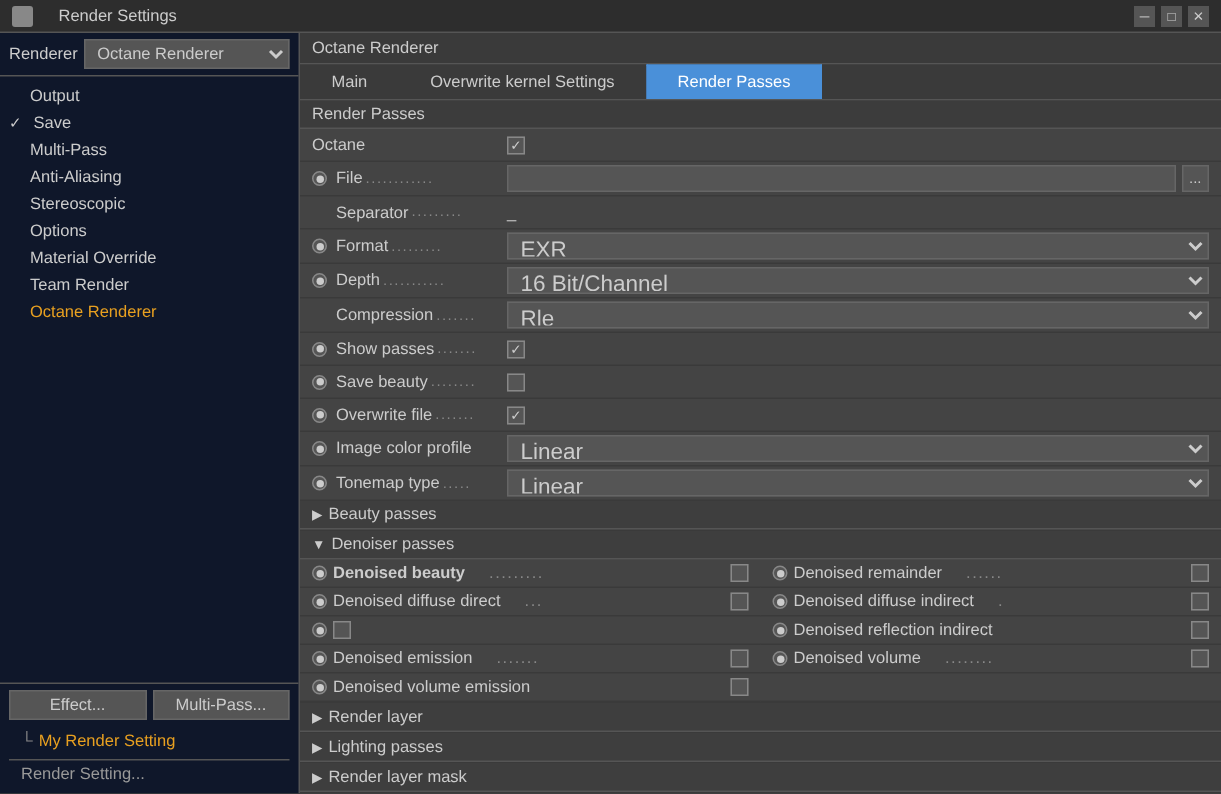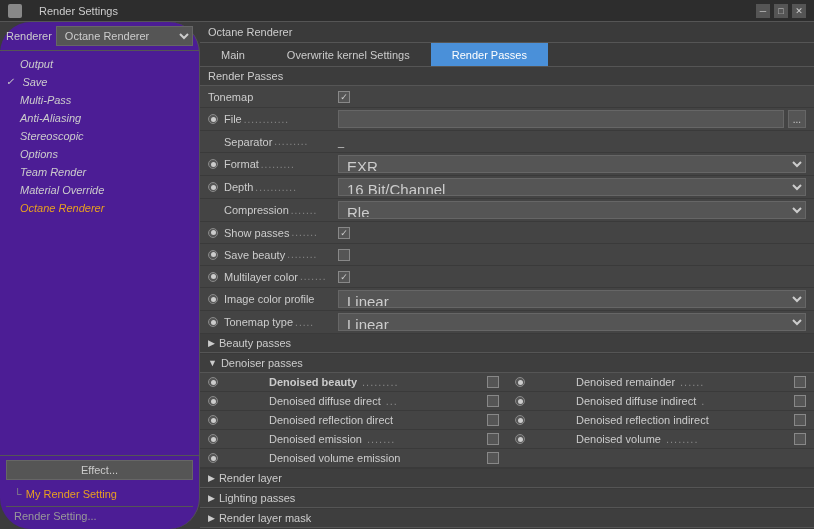--- a/index.html
+++ b/index.html
@@ -52,26 +52,25 @@
       align-items: center;
       justify-content: center;
     }
     .main-layout {
       display: flex;
       height: calc(529px - 22px);
     }
     
     .sidebar {
       width: 200px;
-      background: #4c1d95;
+      background: #0f172a;
       border-right: 1px solid #555;
       display: flex;
       flex-direction: column;
       flex-shrink: 0;
-      border-radius: 31px;
     }
     .renderer-row {
       display: flex;
       align-items: center;
       padding: 4px 6px;
       gap: 4px;
       border-bottom: 1px solid #555;
     }
     .renderer-label {
       color: #ccc;
@@ -91,21 +90,20 @@
       overflow-y: auto;
       padding: 4px 0;
     }
     .nav-item {
       padding: 3px 8px 3px 20px;
       color: #ccc;
       cursor: pointer;
       font-size: 11px;
       display: flex;
       gap: 4px;
-      font-style: italic;
     }
     .nav-item.active { color: #e8a020; }
     .nav-item .check { color: #ccc; font-size: 10px; margin-left: -14px; margin-right: 4px; }
     .sidebar-bottom {
       border-top: 1px solid #555;
       padding: 4px 6px;
     }
     .bottom-btns {
       display: flex;
       gap: 4px;
@@ -299,22 +297,21 @@
       align-items: center;
       padding: 3px 8px;
       font-size: 11px;
       color: #ccc;
       border-bottom: 1px solid #3a3a3a;
     }
     .denoiser-label {
       flex: 1;
       display: flex;
       align-items: flex-start;
-      gap: 5px;
-      margin-left: 47px;
+      gap: 16px;
     }
     .denoiser-dots {
       color: #888;
       letter-spacing: 1px;
     }
     .bold { font-weight: bold; }
   </style>
 </head>
 <body>
 
@@ -353,32 +350,33 @@
       <div class="nav-item">
         <span>Anti-Aliasing</span>
       </div>
       <div class="nav-item">
         <span>Stereoscopic</span>
       </div>
       <div class="nav-item">
         <span>Options</span>
       </div>
       <div class="nav-item">
+        <span>Material Override</span>
+      </div>
+      <div class="nav-item">
         <span>Team Render</span>
-      </div>
-      <div class="nav-item">
-        <span>Material Override</span>
       </div>
       <div class="nav-item active">
         <span>Octane Renderer</span>
       </div>
     </div>
     <div class="sidebar-bottom">
       <div class="bottom-btns">
         <button class="bottom-btn">Effect...</button>
+        <button class="bottom-btn">Multi-Pass...</button>
       </div>
       <div class="preset-item">
         <span class="arrow">└</span>
         <span class="preset-name">My Render Setting</span>
       </div>
       <div class="render-setting-label">Render Setting...</div>
     </div>
   </div>
 
   <div class="content">
@@ -386,21 +384,21 @@
     <div class="tabs">
       <div class="tab">Main</div>
       <div class="tab">Overwrite kernel Settings</div>
       <div class="tab active">Render Passes</div>
     </div>
     <div class="content-body">
       <div class="section-header">Render Passes</div>
 
       <div class="form-row">
         <div class="form-label">
-          <span>Tonemap</span>
+          <span>Octane</span>
         </div>
         <div class="form-value">
           <div class="checkbox checked"></div>
         </div>
       </div>
 
       <div class="form-row">
         <div class="form-label">
           <div class="radio-dot filled"></div>
           <span>File</span>
@@ -487,21 +485,21 @@
           <span class="dots"> ........</span>
         </div>
         <div class="form-value">
           <div class="checkbox"></div>
         </div>
       </div>
 
       <div class="form-row">
         <div class="form-label">
           <div class="radio-dot filled"></div>
-          <span>Multilayer color</span>
+          <span>Overwrite file</span>
           <span class="dots"> .......</span>
         </div>
         <div class="form-value">
           <div class="checkbox checked"></div>
         </div>
       </div>
 
       <div class="form-row">
         <div class="form-label">
           <div class="radio-dot filled"></div>
@@ -572,23 +570,20 @@
             <div class="radio-dot filled"></div>
             <div class="denoiser-label">
               <span>Denoised diffuse indirect</span>
               <span class="denoiser-dots"> .</span>
             </div>
             <div class="checkbox"></div>
           </div>
 
           <div class="denoiser-item">
             <div class="radio-dot filled"></div>
-            <div class="denoiser-label">
-              <span>Denoised reflection direct</span>
-            </div>
             <div class="checkbox"></div>
           </div>
           <div class="denoiser-item">
             <div class="radio-dot filled"></div>
             <div class="denoiser-label">
               <span>Denoised reflection indirect</span>
             </div>
             <div class="checkbox"></div>
           </div>
 

